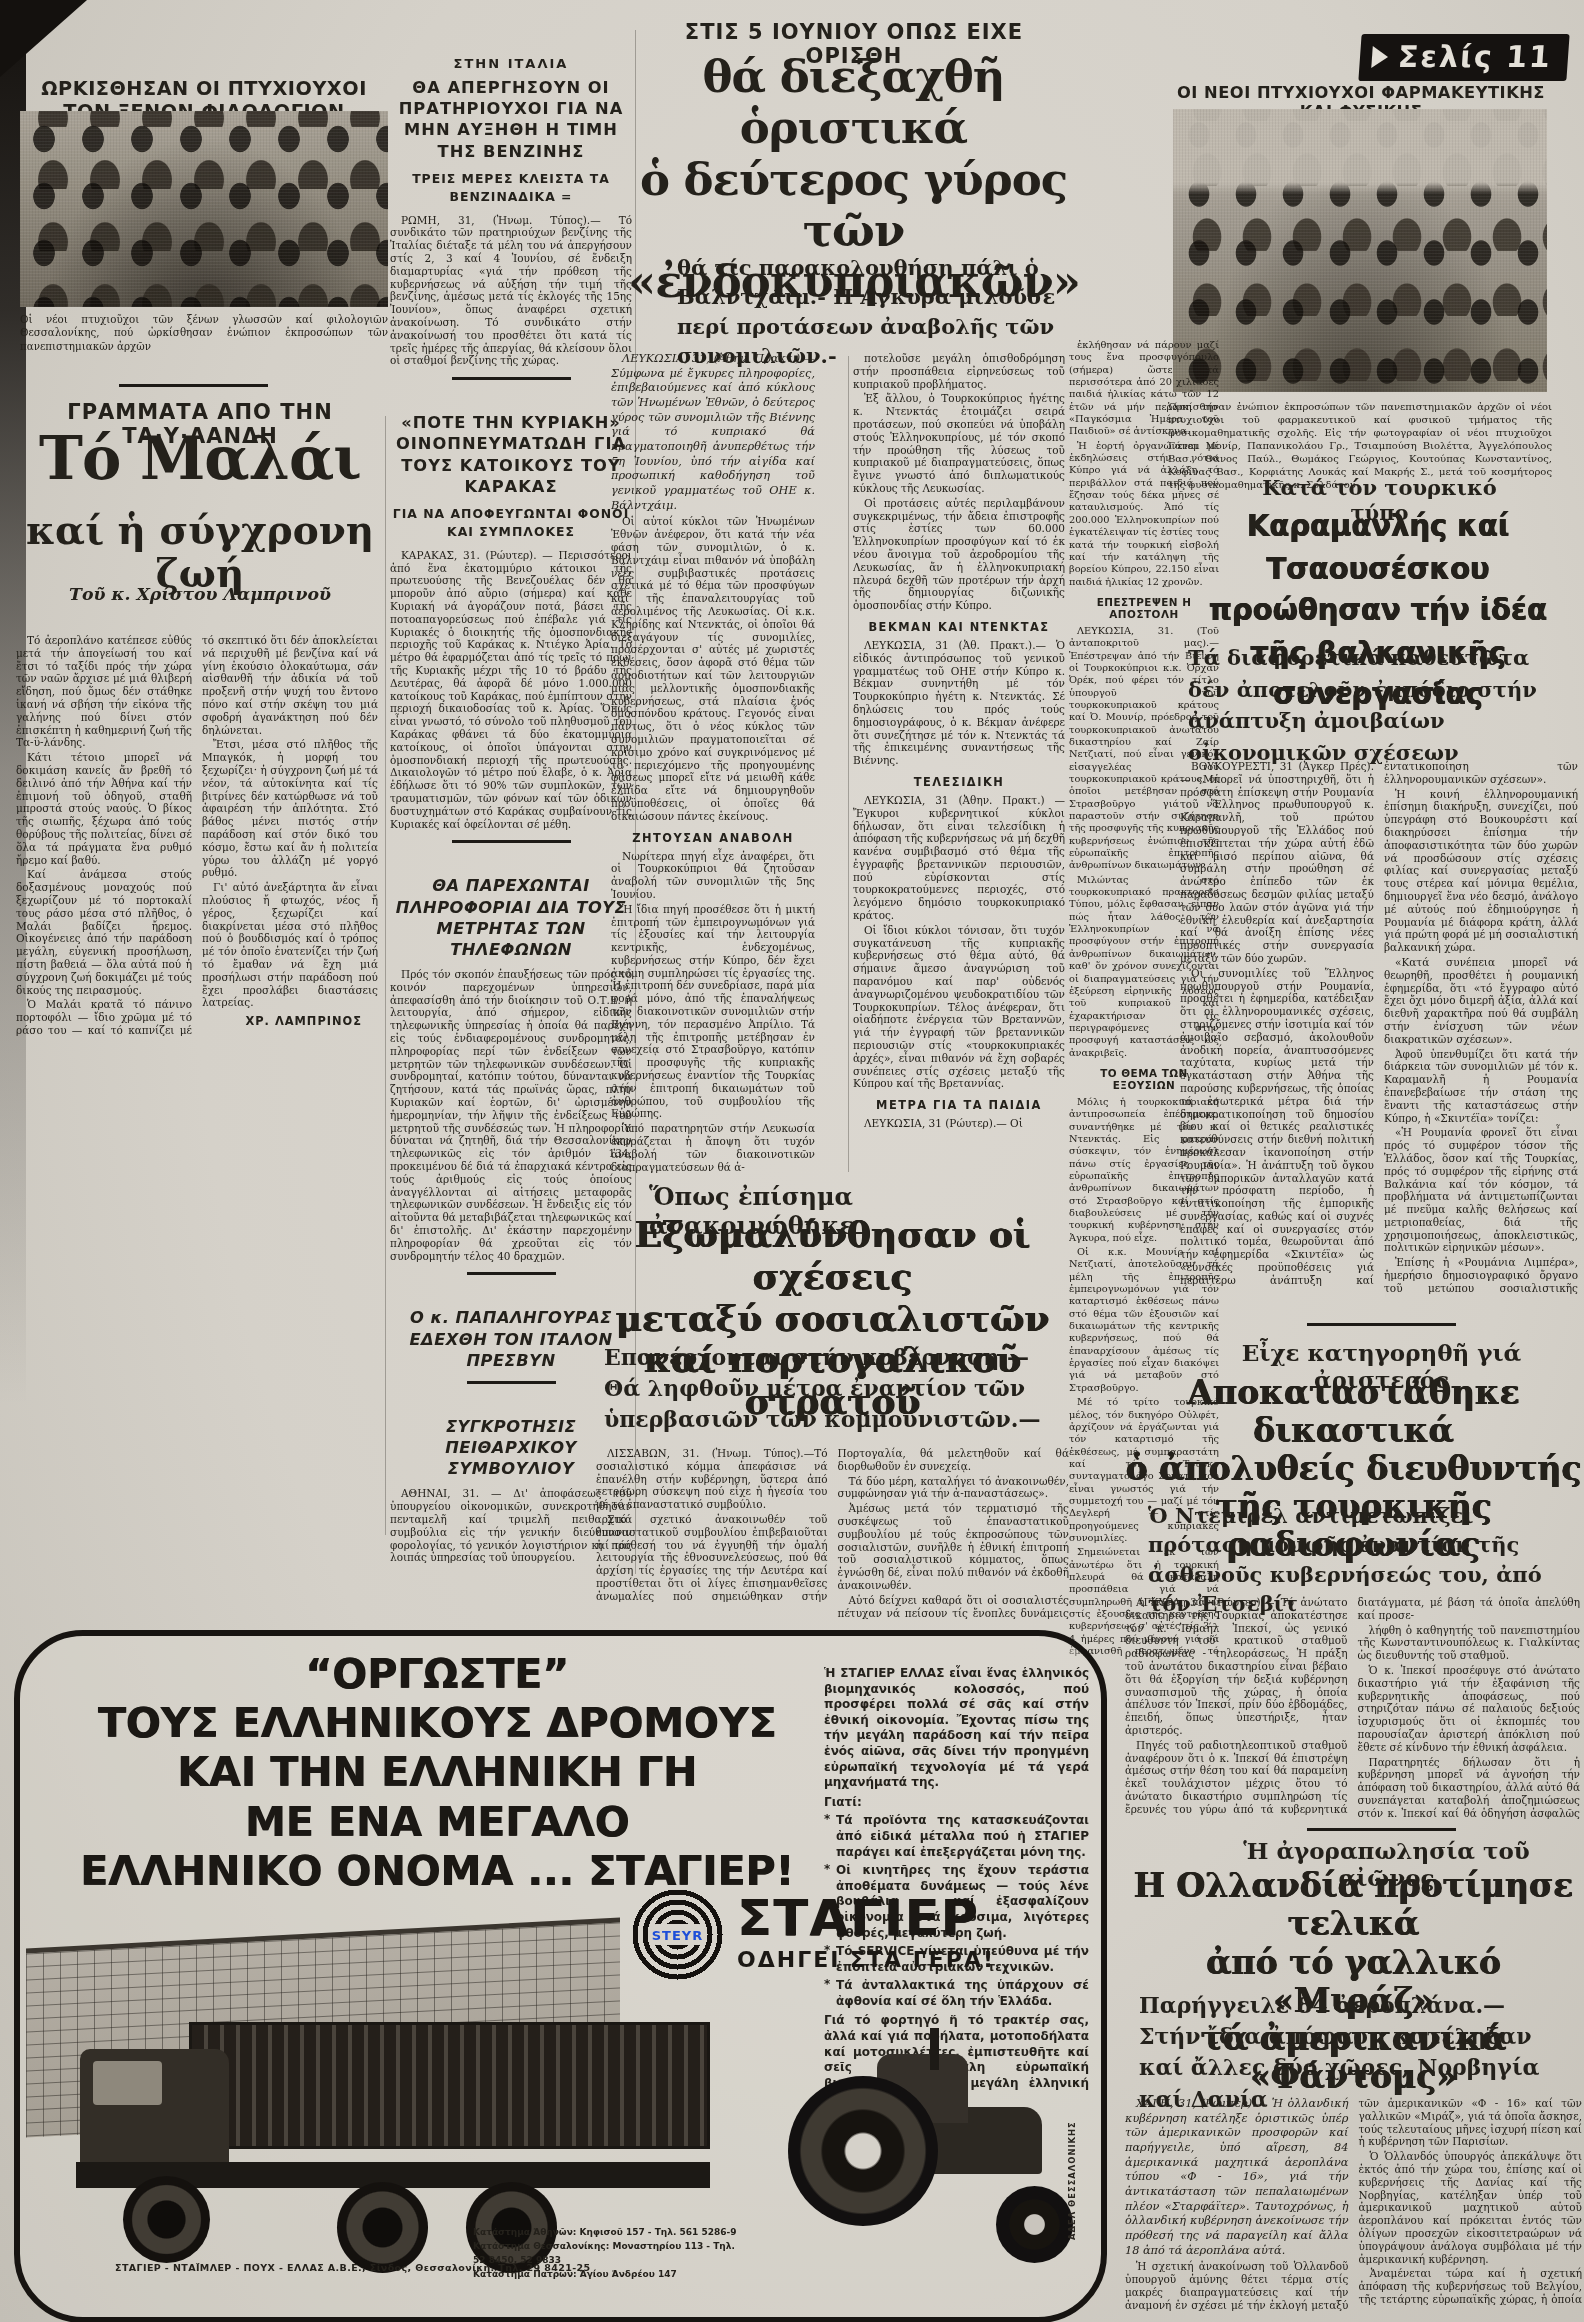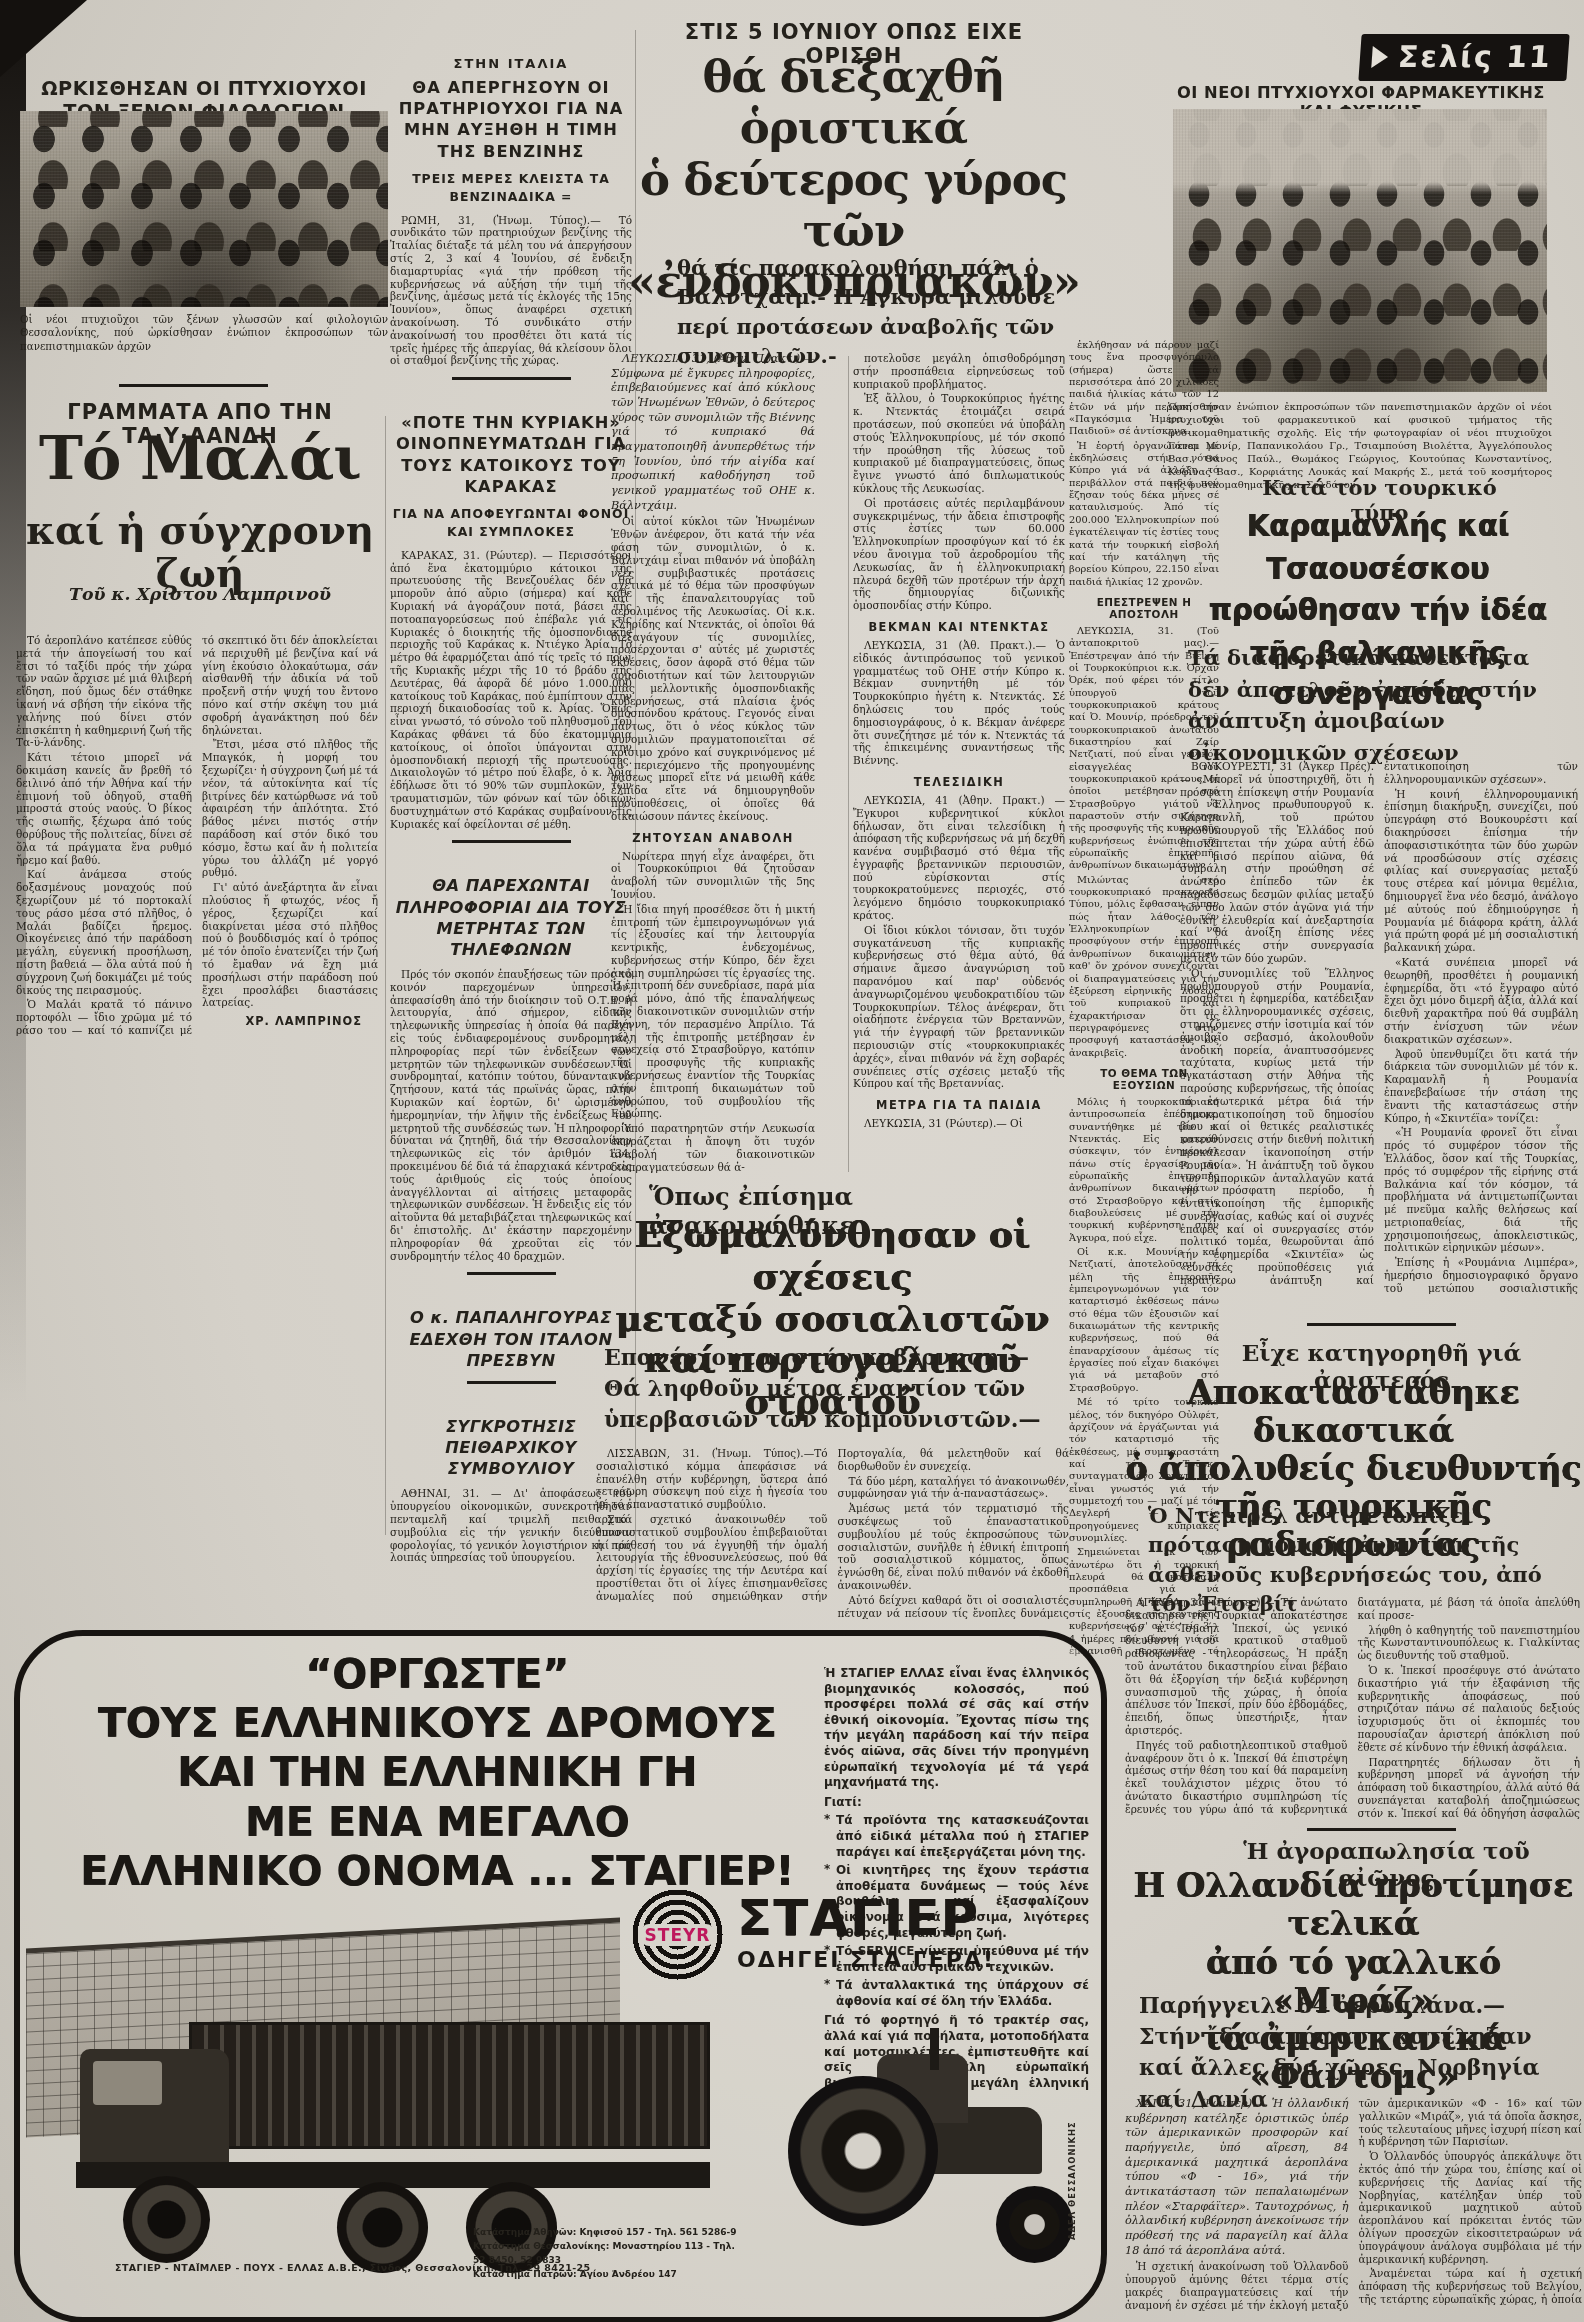--- a/index.html
+++ b/index.html
@@ -82,21 +82,21 @@
   .ad-copy{font-family:"DejaVu Sans",sans-serif;font-weight:bold;font-size:12px;line-height:1.3;text-align:justify;margin-top:20px;}
   .ad-copy .bp,.ad-copy .ad-bullet{font-family:"DejaVu Sans",sans-serif;font-size:12px;line-height:1.3;text-indent:0;}
   .ad-bullet{position:relative;padding-left:12px;margin:3px 0;text-align:justify;}
   .ad-bullet::before{content:"*";position:absolute;left:0;top:-1px;font-weight:900;}
   .why{font-weight:900;margin:4px 0 2px;}
   .ad-close{margin-top:4px;}
   .ad-close2{font-weight:900;margin-top:4px;}
   .steyr-logo{border-radius:50%;background:repeating-radial-gradient(circle at 50% 50%, #14110e 0 5px, #d8d4cc 5px 10px);
     display:flex;align-items:center;justify-content:center;}
   .logo-band{background:#d8d4cc;padding:1px 4px;border-radius:8px;}
-  .logo-band span{font-family:"DejaVu Sans",sans-serif;font-weight:900;font-size:17px;letter-spacing:1px;color:#be185d;}
+  .logo-band span{font-family:"DejaVu Sans",sans-serif;font-weight:900;font-size:13px;letter-spacing:1px;color:#1d4ed8;}
   .brand-name{font-family:"DejaVu Sans",sans-serif;font-weight:900;font-size:50px;letter-spacing:2px;color:#1b1814;text-shadow:1px 0 0 currentColor;}
   .brand-slogan{font-family:"DejaVu Sans",sans-serif;font-weight:900;font-size:22px;letter-spacing:2px;color:#1b1814;}
   .ad-footer{font-family:"DejaVu Sans",sans-serif;font-weight:bold;font-size:9.5px;letter-spacing:0.4px;}
   .ad-addresses div{font-family:"DejaVu Sans",sans-serif;font-weight:bold;font-size:9px;line-height:1.55;}
   .agency{writing-mode:vertical-rl;transform:rotate(180deg);font-family:"DejaVu Sans",sans-serif;
     font-weight:bold;font-size:8.4px;letter-spacing:1px;color:#2a2620;}
   
   .figure-part{position:absolute;}
   .t-bed{left:149px;top:30px;width:515px;height:121px;border:3px solid #1a1713;
     background:repeating-linear-gradient(90deg,#241f1a 0 12px,#4a443c 12px 16px);}
@@ -205,21 +205,21 @@
       <p class="bp">Ἡ ἴδια πηγή προσέθεσε ὅτι ἡ μικτή ἐπιτροπή τῶν ἐμπειρογνωμόνων γιά τίς ἐξουσίες καί τήν λειτουργία κεντρικῆς, ἐνδεχομένως, κυβερνήσεως στήν Κύπρο, δέν ἔχει ἀκόμη συμπληρώσει τίς ἐργασίες της. Ἡ ἐπιτροπή δέν συνεδρίασε, παρά μία φορά μόνο, ἀπό τῆς ἐπαναλήψεως τῶν διακοινοτικῶν συνομιλιῶν στήν Βιέννη, τόν περασμένο Ἀπρίλιο. Τά μέλη τῆς ἐπιτροπῆς μετέβησαν ἐν συνεχείᾳ στό Στρασβοῦργο, κατόπιν τῆς προσφυγῆς τῆς κυπριακῆς κυβερνήσεως ἐναντίον τῆς Τουρκίας στήν ἐπιτροπή δικαιωμάτων τοῦ ἀνθρώπου, τοῦ συμβουλίου τῆς Εὐρώπης.</p>
       <p class="bp">Ὑπό παρατηρητῶν στήν Λευκωσία ἐκφράζεται ἡ ἄποψη ὅτι τυχόν ἀναβολή τῶν διακοινοτικῶν διαπραγματεύσεων θά ἀ-</p>
     </div>
   <div class="abs colblock" style="left:853px;top:352px;width:212px;height:824px;">
       <p class="bp">ποτελοῦσε μεγάλη ὀπισθοδρόμηση στήν προσπάθεια εἰρηνεύσεως τοῦ κυπριακοῦ προβλήματος.</p>
       <p class="bp">Ἐξ ἄλλου, ὁ Τουρκοκύπριος ἡγέτης κ. Ντενκτάς ἑτοιμάζει σειρά προτάσεων, πού σκοπεύει νά ὑποβάλη στούς Ἑλληνοκυπρίους, μέ τόν σκοπό τήν προώθηση τῆς λύσεως τοῦ κυπριακοῦ μέ διαπραγματεύσεις, ὅπως ἔγινε γνωστό ἀπό διπλωματικούς κύκλους τῆς Λευκωσίας.</p>
       <p class="bp">Οἱ προτάσεις αὐτές περιλαμβάνουν συγκεκριμένως, τήν ἄδεια ἐπιστροφῆς στίς ἑστίες των 60.000 Ἑλληνοκυπρίων προσφύγων καί τό ἐκ νέου ἄνοιγμα τοῦ ἀεροδρομίου τῆς Λευκωσίας, ἄν ἡ ἑλληνοκυπριακή πλευρά δεχθῆ τῶν προτέρων τήν ἀρχή τῆς δημιουργίας διζωνικῆς ὁμοσπονδίας στήν Κύπρο.</p>
       <div class="inline-subhead">ΒΕΚΜΑΝ ΚΑΙ ΝΤΕΝΚΤΑΣ</div>
       <p class="bp">ΛΕΥΚΩΣΙΑ, 31 (Ἀθ. Πρακτ.).— Ὁ εἰδικός ἀντιπρόσωπος τοῦ γενικοῦ γραμματέως τοῦ ΟΗΕ στήν Κύπρο κ. Βέκμαν συνηντήθη μέ τόν Τουρκοκύπριο ἡγέτη κ. Ντενκτάς. Σέ δηλώσεις του πρός τούς δημοσιογράφους, ὁ κ. Βέκμαν ἀνέφερε ὅτι συνεζήτησε μέ τόν κ. Ντενκτάς τά τῆς ἐπικειμένης συναντήσεως τῆς Βιέννης.</p>
       <div class="inline-subhead">ΤΕΛΕΣΙΔΙΚΗ</div>
-      <p class="bp">ΛΕΥΚΩΣΙΑ, 41 (Ἀθην. Πρακτ.) — Ἔγκυροι κυβερνητικοί κύκλοι δήλωσαν, ὅτι εἶναι τελεσίδικη ἡ ἀπόφαση τῆς κυβερνήσεως νά μή δεχθῆ κανένα συμβιβασμό στό θέμα τῆς ἐγγραφῆς βρεταννικῶν περιουσιῶν, πού εὑρίσκονται στίς τουρκοκρατούμενες περιοχές, στό λεγόμενο δημόσιο τουρκοκυπριακό κράτος.</p>
+      <p class="bp">ΛΕΥΚΩΣΙΑ, 31 (Ἀθην. Πρακτ.) — Ἔγκυροι κυβερνητικοί κύκλοι δήλωσαν, ὅτι εἶναι τελεσίδικη ἡ ἀπόφαση τῆς κυβερνήσεως νά μή δεχθῆ κανένα συμβιβασμό στό θέμα τῆς ἐγγραφῆς βρεταννικῶν περιουσιῶν, πού εὑρίσκονται στίς τουρκοκρατούμενες περιοχές, στό λεγόμενο δημόσιο τουρκοκυπριακό κράτος.</p>
       <p class="bp">Οἱ ἴδιοι κύκλοι τόνισαν, ὅτι τυχόν συγκατάνευση τῆς κυπριακῆς κυβερνήσεως στό θέμα αὐτό, θά σήμαινε ἄμεσο ἀναγνώριση τοῦ παρανόμου καί παρ' οὐδενός ἀναγνωριζομένου ψευδοκρατιδίου τῶν Τουρκοκυπρίων. Τέλος ἀνέφεραν, ὅτι οἱαδήποτε ἐνέργεια τῶν Βρεταννῶν, γιά τήν ἐγγραφή τῶν βρεταννικῶν περιουσιῶν στίς «τουρκοκυπριακές ἀρχές», εἶναι πιθανόν νά ἔχη σοβαρές συνέπειες στίς σχέσεις μεταξύ τῆς Κύπρου καί τῆς Βρεταννίας.</p>
       <div class="inline-subhead">ΜΕΤΡΑ ΓΙΑ ΤΑ ΠΑΙΔΙΑ</div>
       <p class="bp">ΛΕΥΚΩΣΙΑ, 31 (Ρώυτερ).— Οἱ</p>
     </div>
   <div class="abs vrule" style="left:848px;top:356px;height:816px;"></div>
 
   <div class="abs serif-kicker" style="left:649px;top:1182px;width:356px;font-size:24px;">Ὅπως ἐπίσημα ἀνακοινώθηκε</div>
   <div class="abs" style="left:596px;top:1214px;width:473px;">
     <div class="display-hl port-hl hl-line heavy">Εξωμαλύνθησαν οἱ σχέσεις</div>
     <div class="display-hl port-hl hl-line heavy">μεταξύ σοσιαλιστῶν</div>

